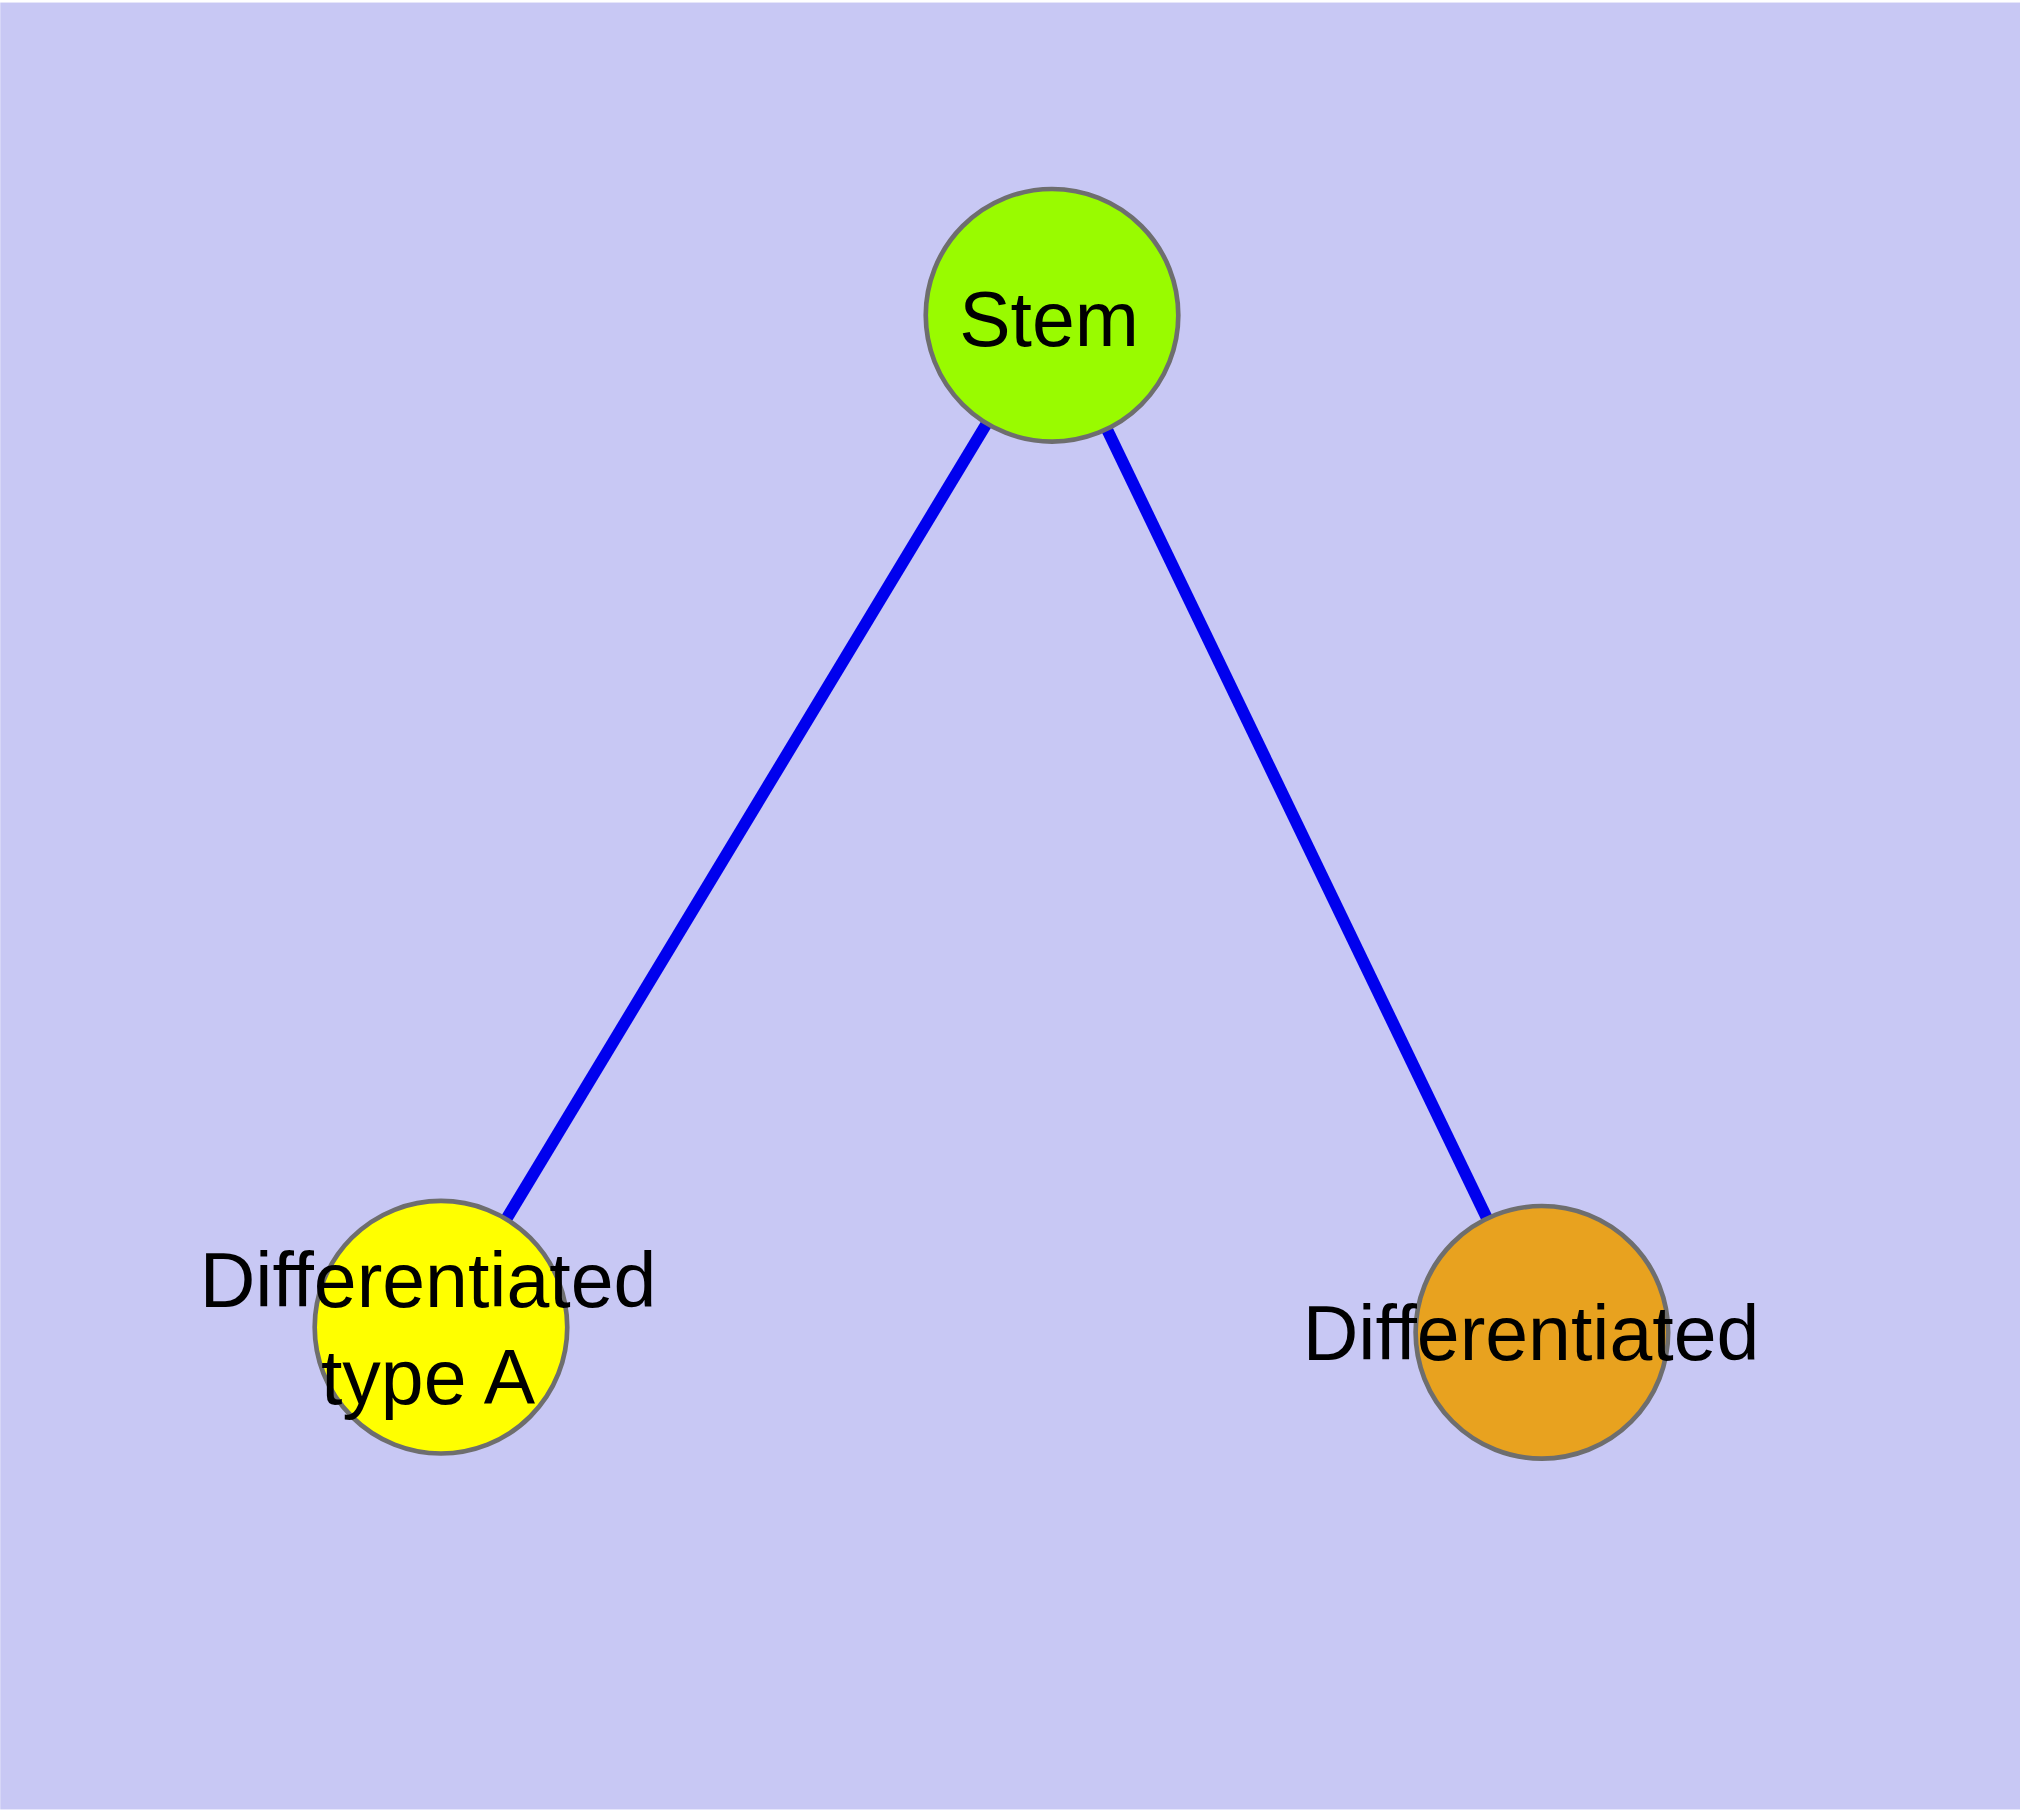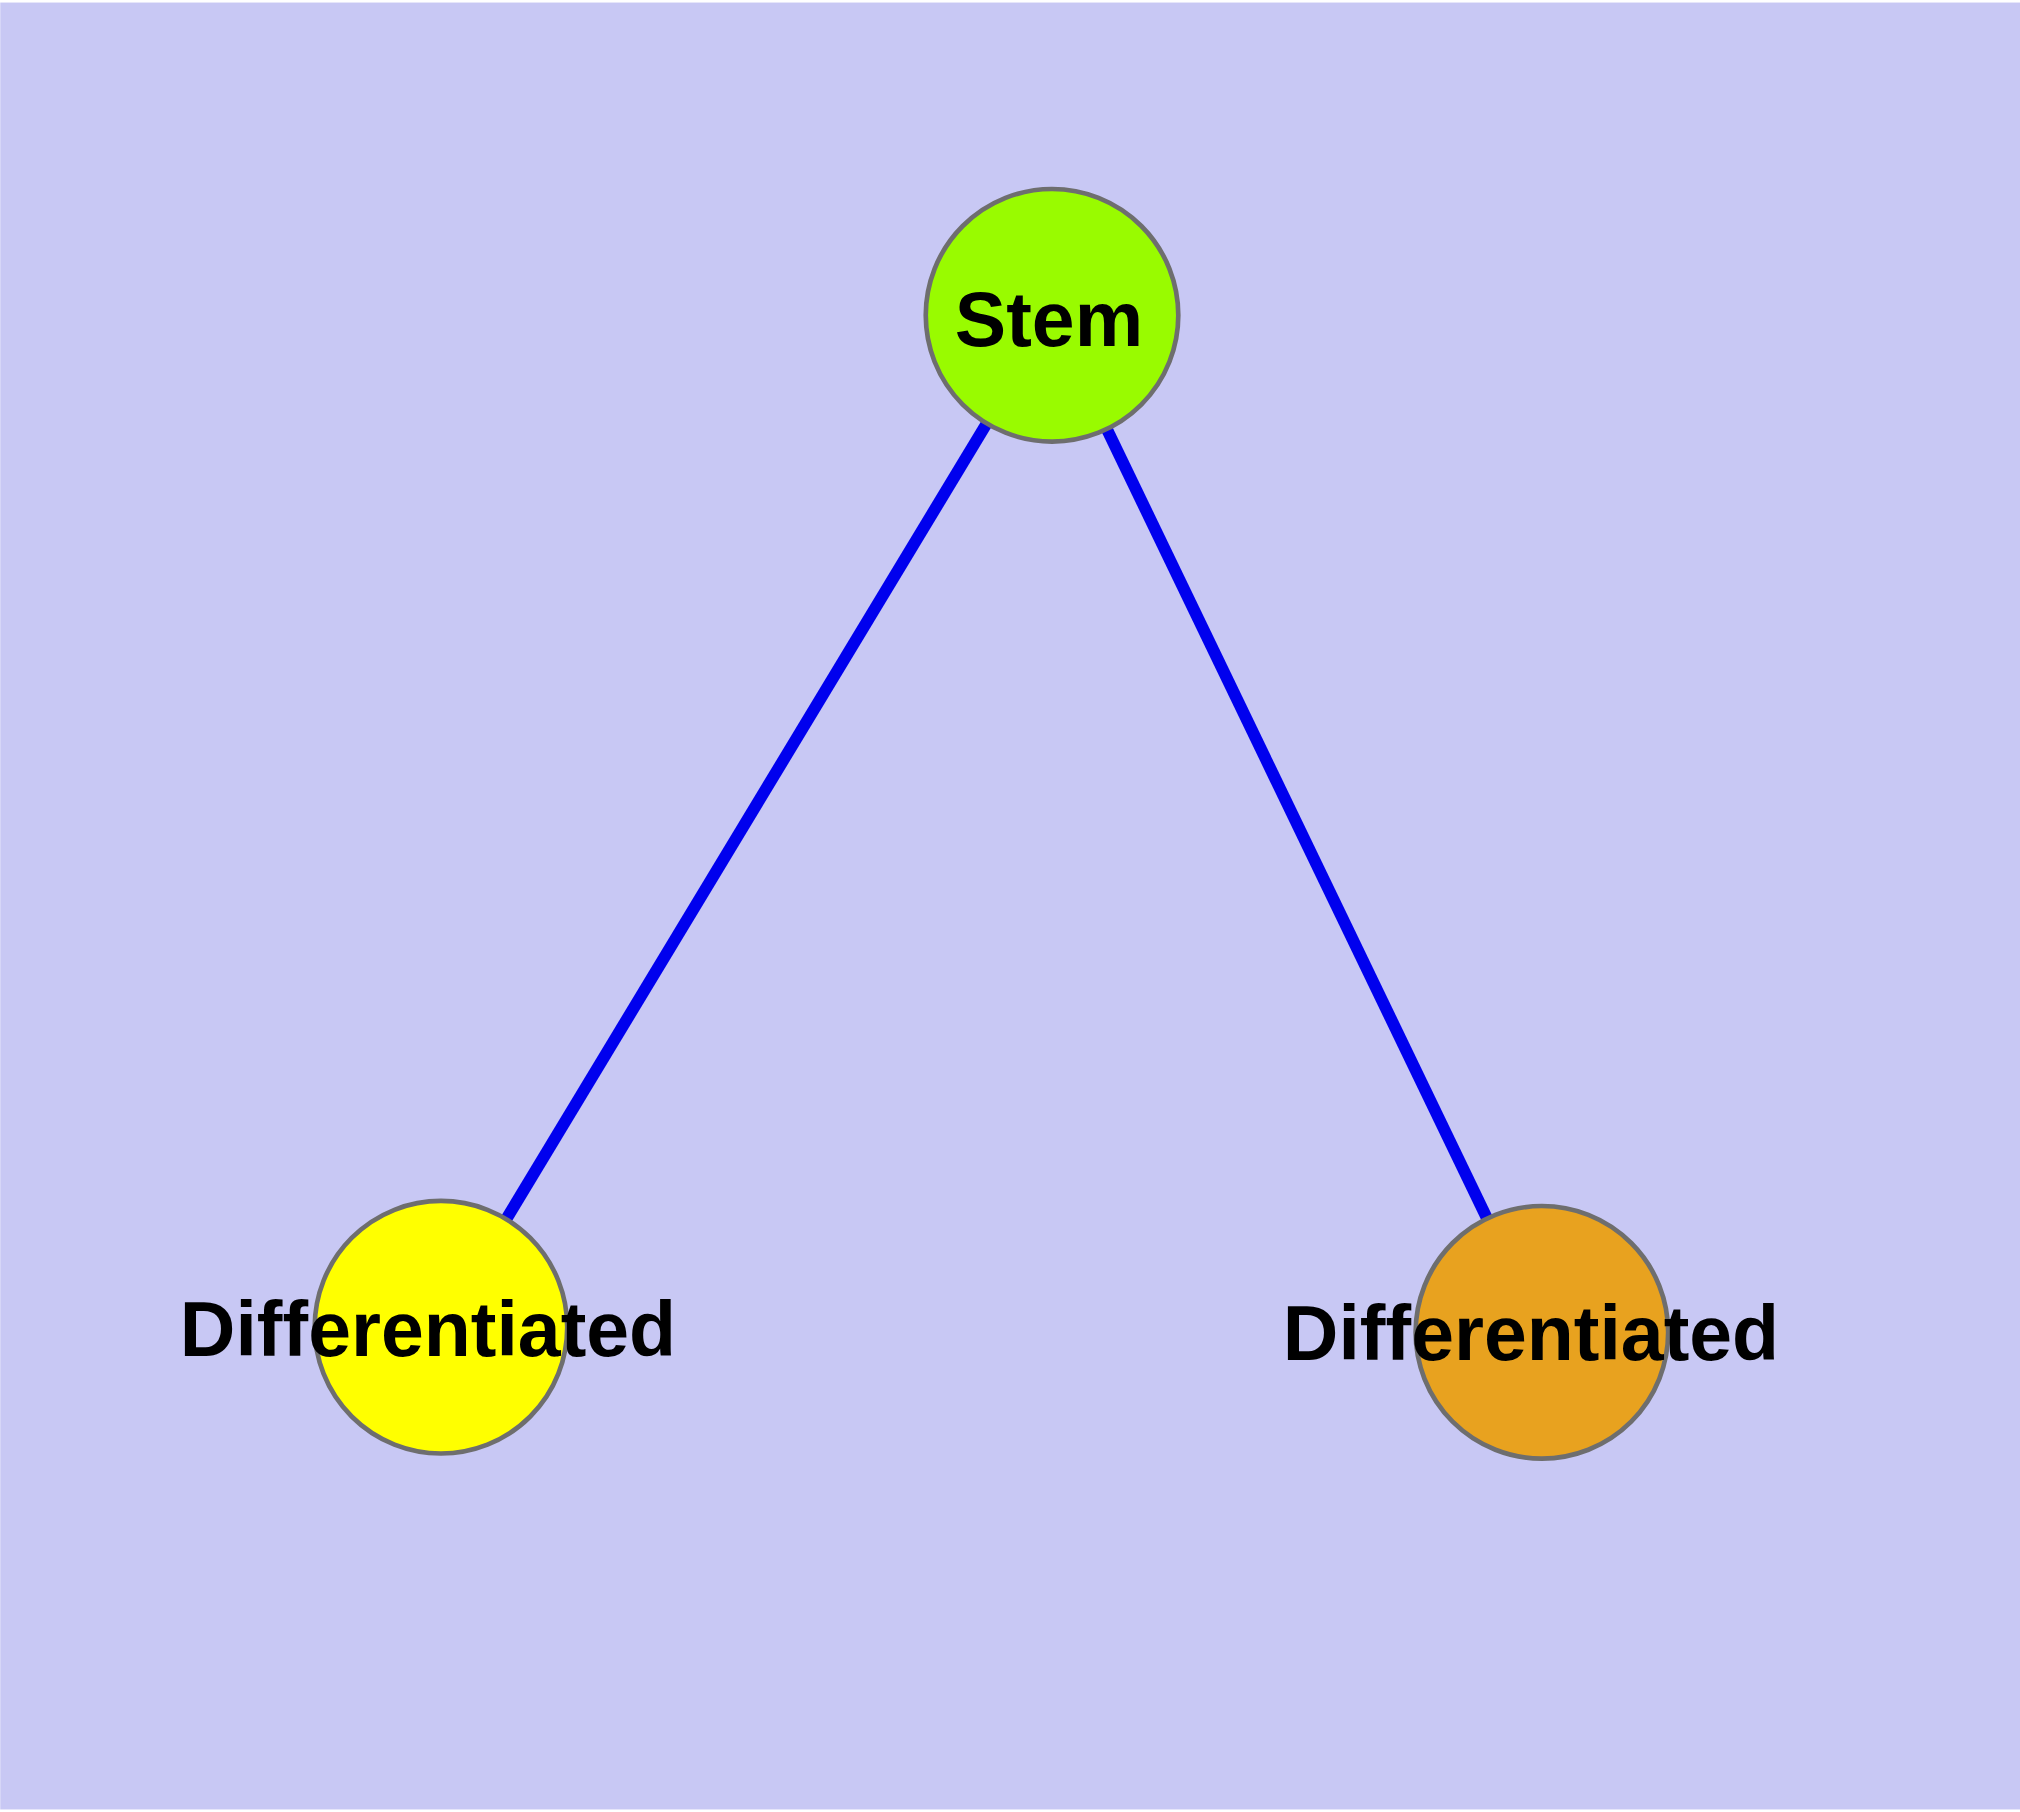--- a/index.html
+++ b/index.html
@@ -27,21 +27,21 @@
     stroke-linecap: butt;
   }
   .node-circle {
     stroke: #6e6e6e;
     stroke-width: 5.5;
   }
   .node-label {
     position: absolute;
     transform: translate(-50%, -50%);
     color: #000000;
-    font-weight: bold;
+    font-weight: normal;
     font-size: 77px;
     line-height: 97px;
     text-align: center;
     white-space: nowrap;
     pointer-events: none;
   }
 </style>
 </head>
 <body>
 
@@ -61,20 +61,21 @@
 
     <circle class="node-circle" cx="1819" cy="1572" r="149" fill="#e8a21f"></circle>
   </svg>
 
   <div class="node-label" style="left:1049px; top:319px;">
     <span>Stem</span>
   </div>
 
   <div class="node-label" style="left:428px; top:1329px;">
     <span>Differentiated</span><br>
+    <span>type A</span>
   </div>
 
   <div class="node-label" style="left:1531px; top:1333px;">
     <span>Differentiated</span><br>
   </div>
 
 </div>
 
 
 </body></html>

